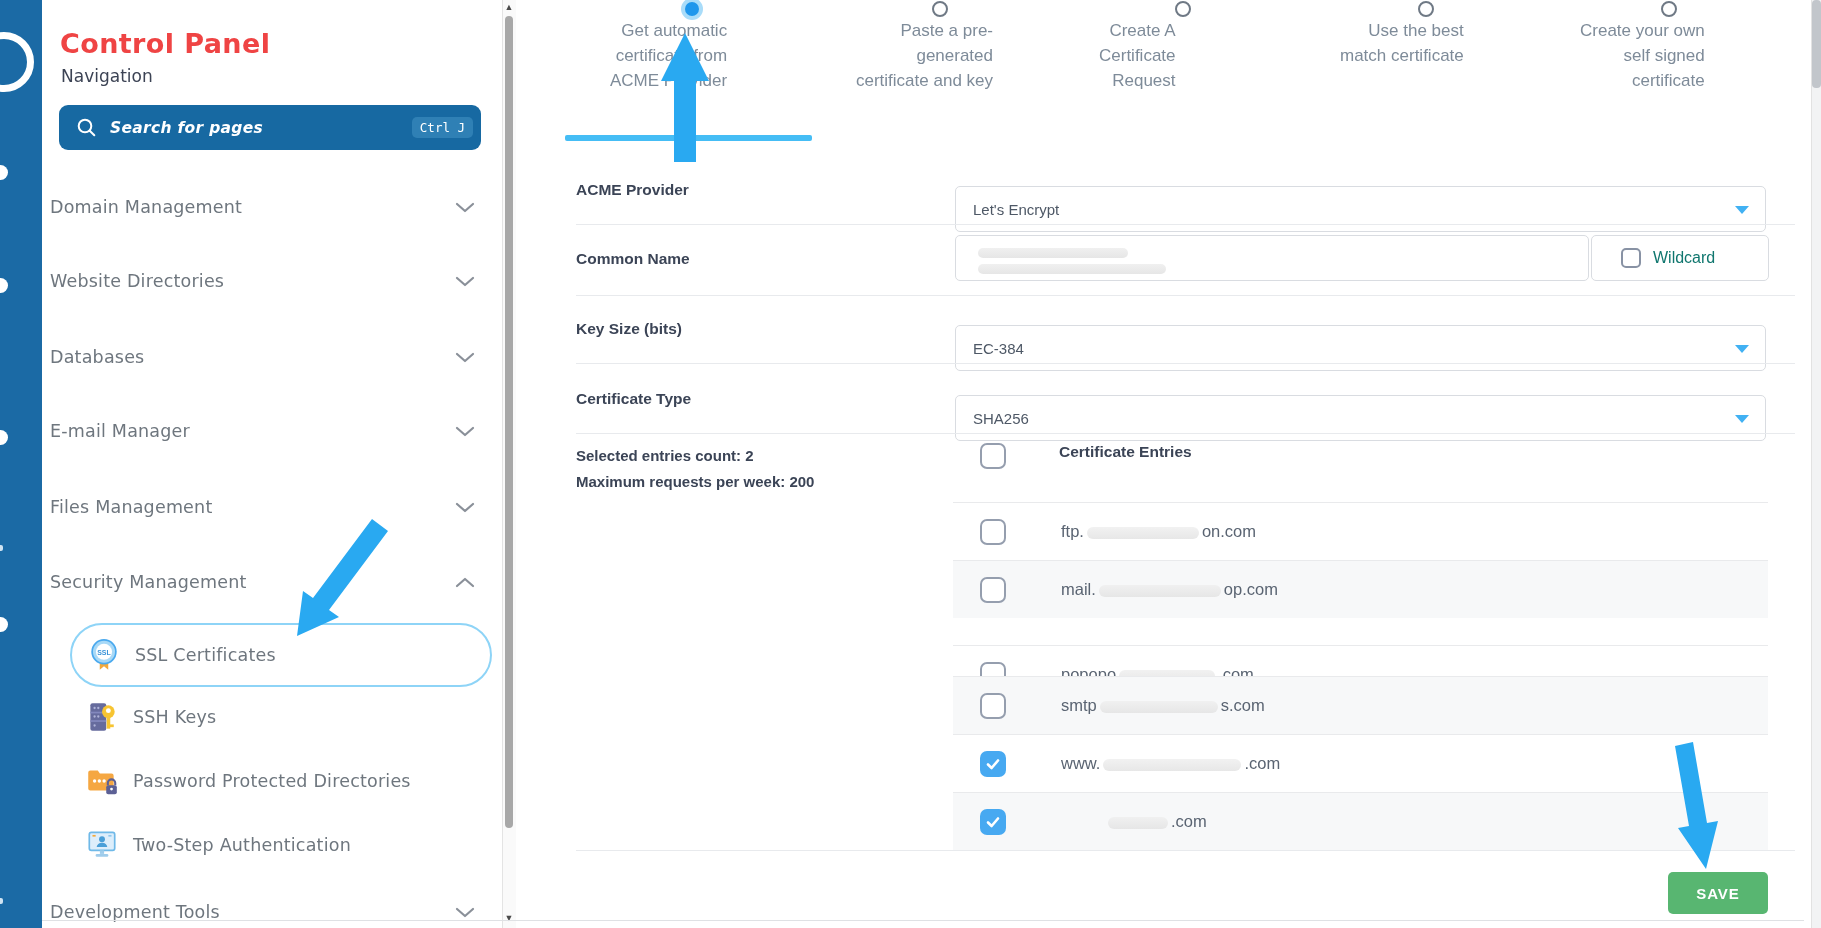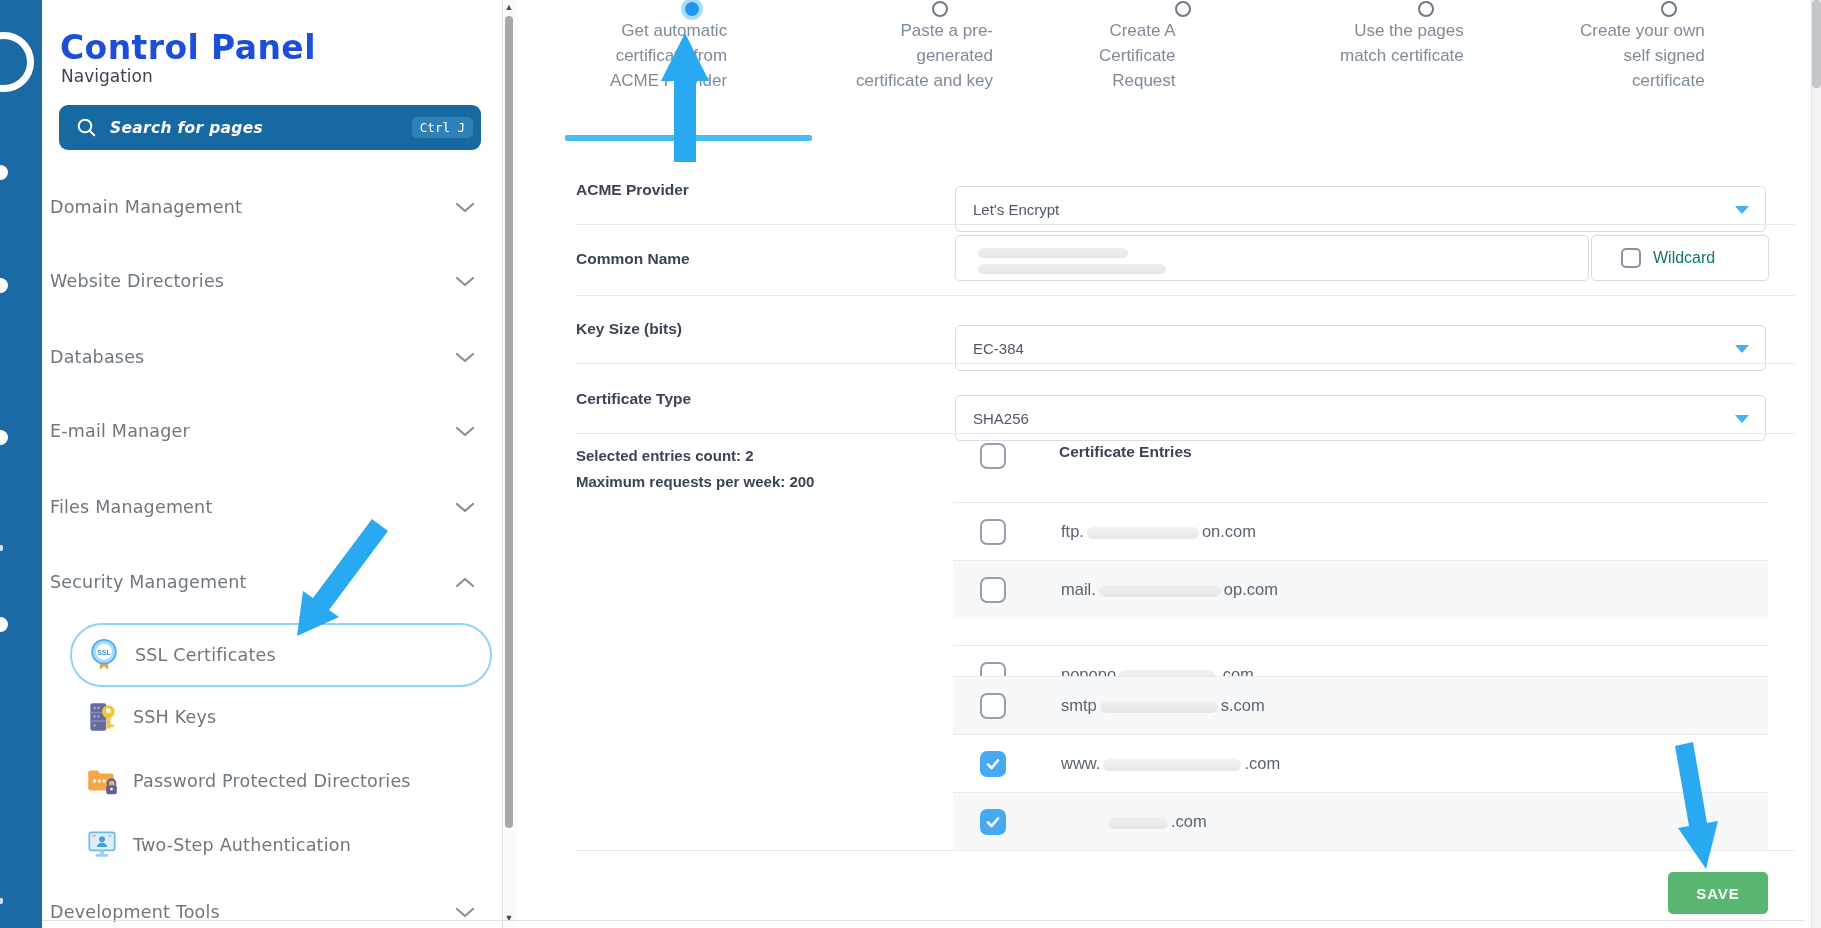--- a/index.html
+++ b/index.html
@@ -8,21 +8,21 @@
 
   
   .rail{position:absolute;left:0;top:0;width:42px;height:928px;background:#1b6aa5;overflow:hidden;}
   .rail .ring{position:absolute;left:-26px;top:32px;width:46px;height:46px;border:7px solid #ffffff;border-radius:50%;}
   .rail .dot{position:absolute;left:-7px;width:15px;height:15px;background:#fff;border-radius:50%;}
   .rail .tick{position:absolute;left:-3px;width:6px;height:6px;background:#cfe3f2;border-radius:2px;}
 
   
   .sidebar{position:absolute;left:42px;top:0;width:460px;height:928px;background:#fff;
            font-family:"DejaVu Sans",sans-serif;}
-  .app-title{position:absolute;left:18px;top:28px;font-size:33px;font-weight:600;color:#1d4ed8;letter-spacing:.4px;}
+  .app-title{position:absolute;left:18px;top:28px;font-size:27px;font-weight:600;color:#ef4444;letter-spacing:.4px;}
   .app-sub{position:absolute;left:19px;top:66px;font-size:17px;color:#3c4354;}
   .searchbar{position:absolute;left:17px;top:105px;width:422px;height:45px;background:#1769a2;border-radius:9px;
              display:flex;align-items:center;cursor:pointer;}
   .searchbar .mag{margin-left:17px;display:flex;}
   .searchbar .stext{margin-left:13px;color:#ffffff;font-size:15.5px;font-weight:600;letter-spacing:.3px;font-style:italic;}
   .kbd{position:absolute;right:8px;top:12px;height:21px;padding:0 8px;background:#2f80b5;border-radius:5px;
        color:#fff;font-family:"DejaVu Sans Mono",monospace;font-size:12.5px;line-height:21px;}
 
   .side-section{position:absolute;left:8px;width:425px;height:36px;display:flex;align-items:center;
                 justify-content:space-between;cursor:pointer;}
@@ -271,21 +271,21 @@
     <span class="radio" style="left: 76px;"></span>
     <div class="step-lines">
             <div>Create A</div>
             <div>Certificate</div>
             <div>Request</div>
           </div>
   </div>
         <div class="step" style="left: 824px;">
     <span class="radio" style="left: 78px;"></span>
     <div class="step-lines">
-            <div>Use the pages</div>
+            <div>Use the best</div>
             <div>match certificate</div>
           </div>
   </div>
         <div class="step" style="left: 1064px;">
     <span class="radio" style="left: 81px;"></span>
     <div class="step-lines">
             <div>Create your own</div>
             <div>self signed</div>
             <div>certificate</div>
           </div>

